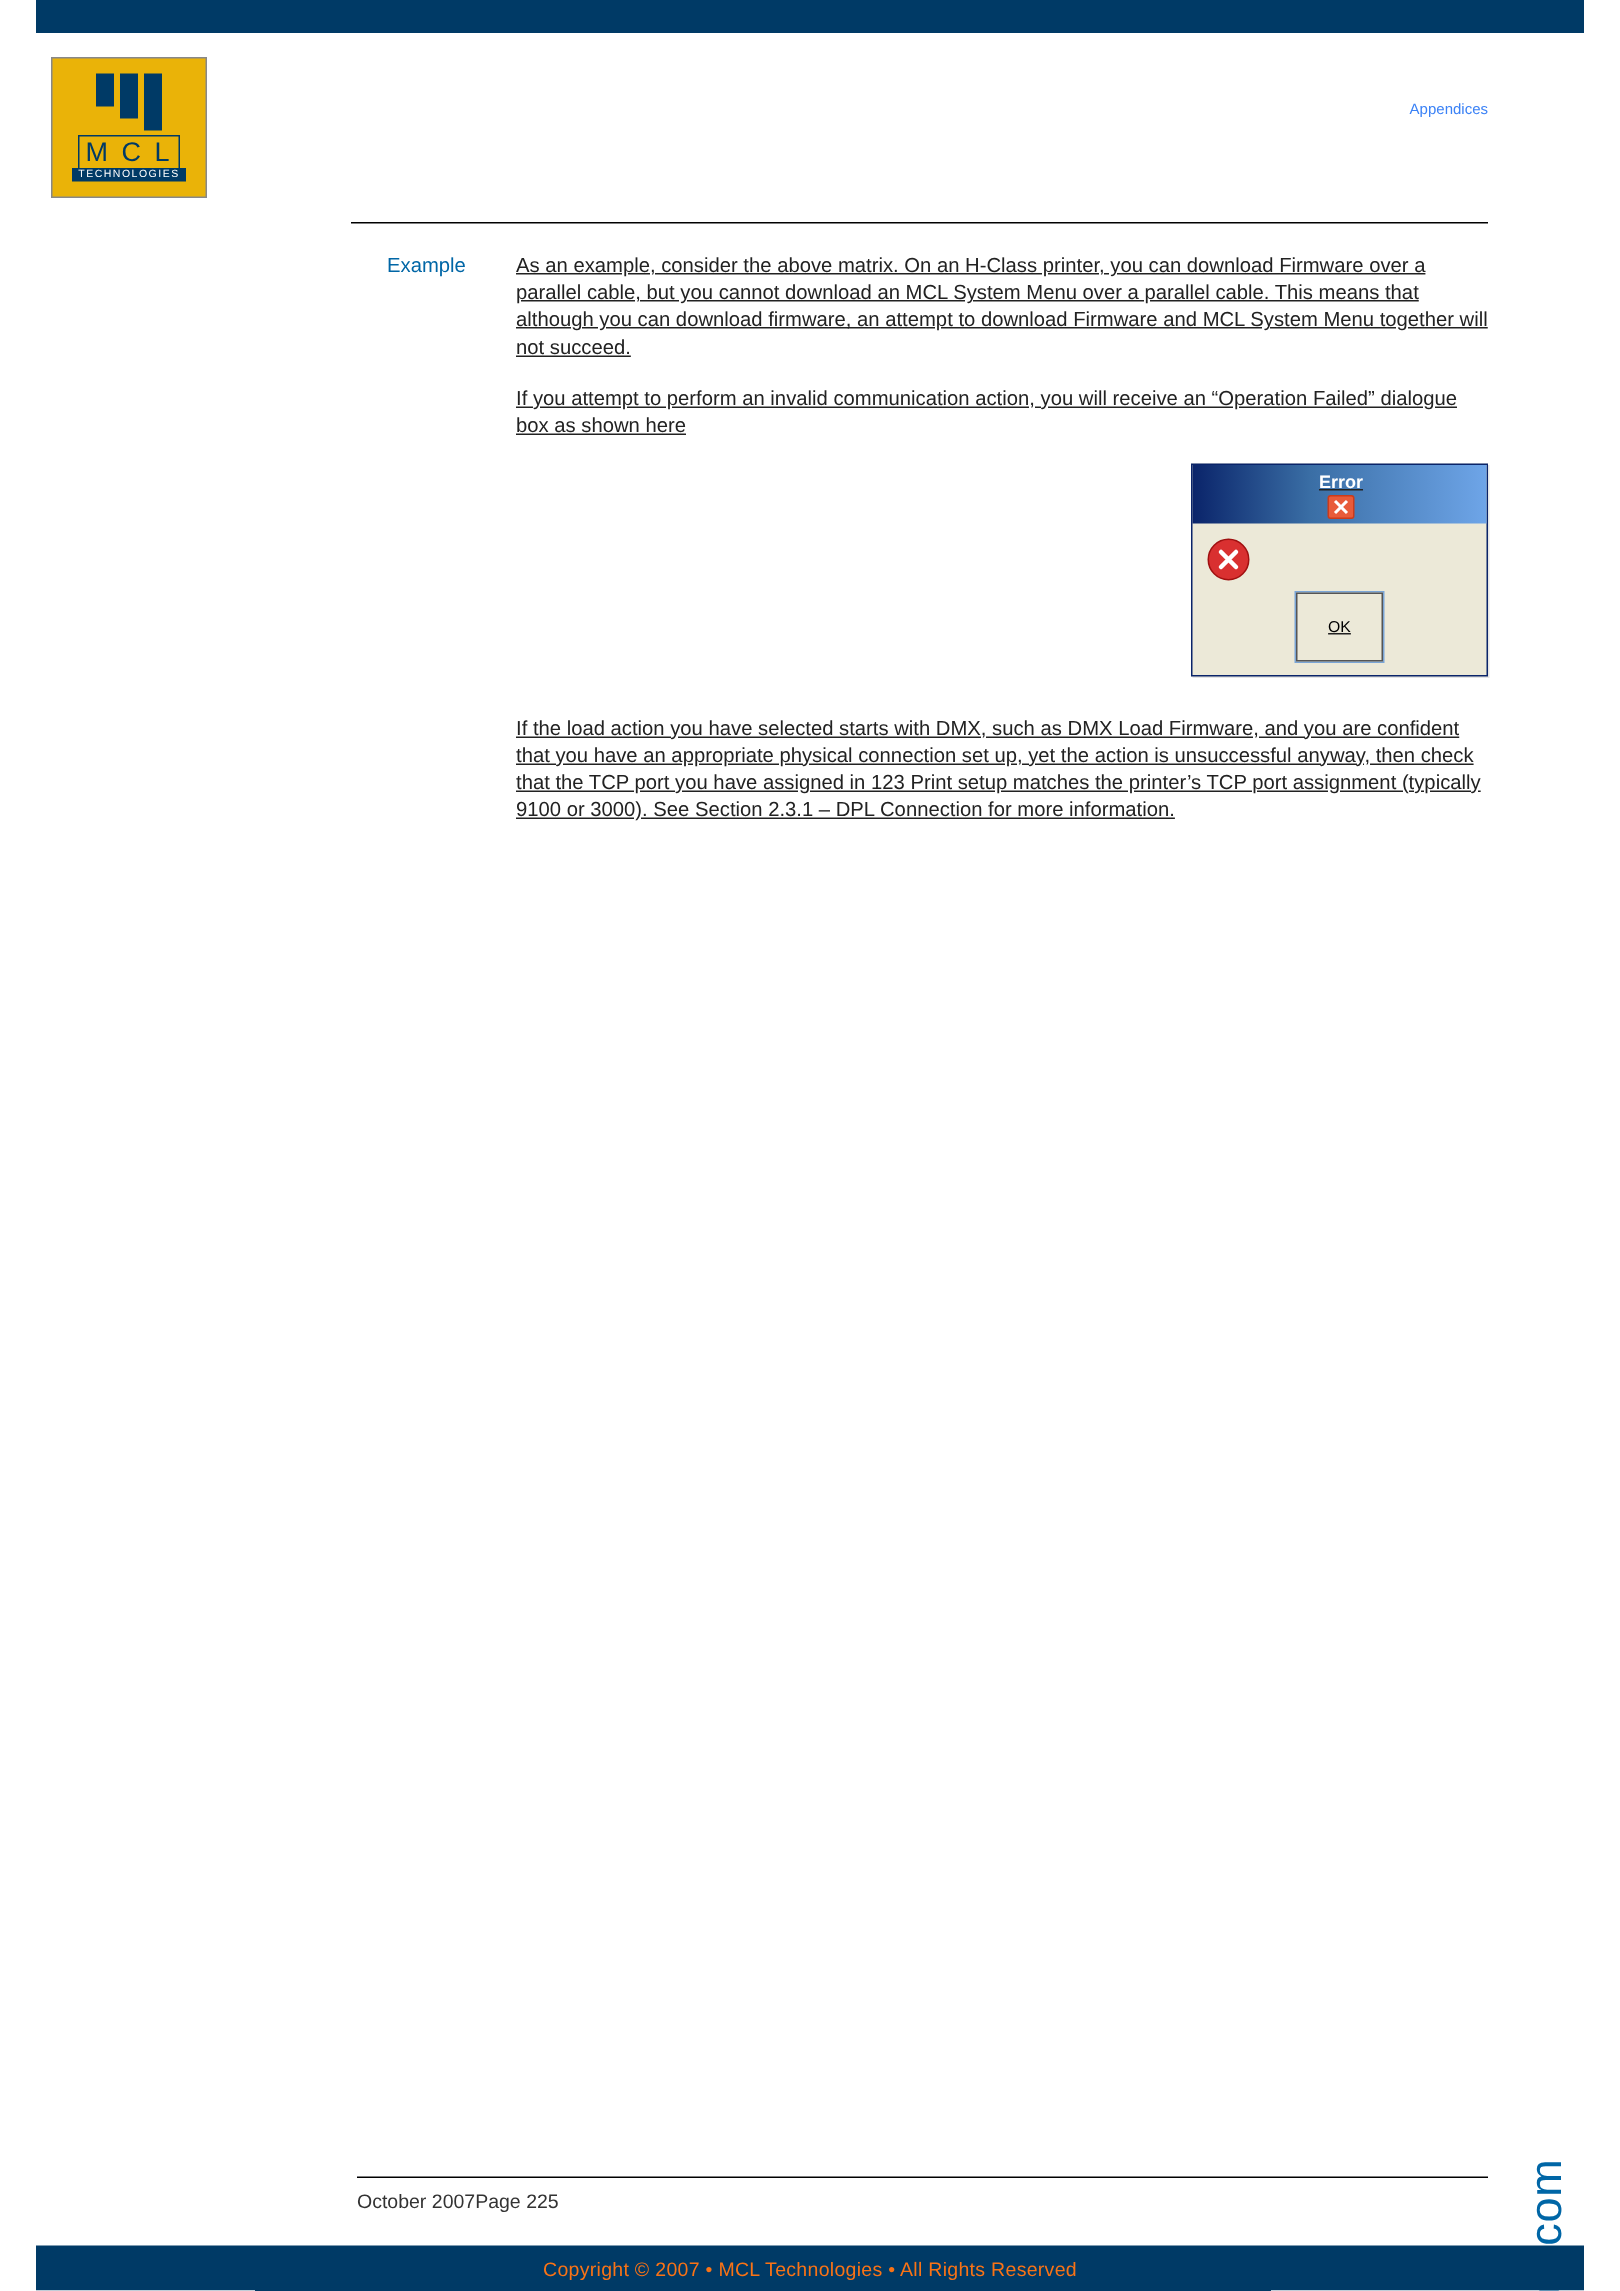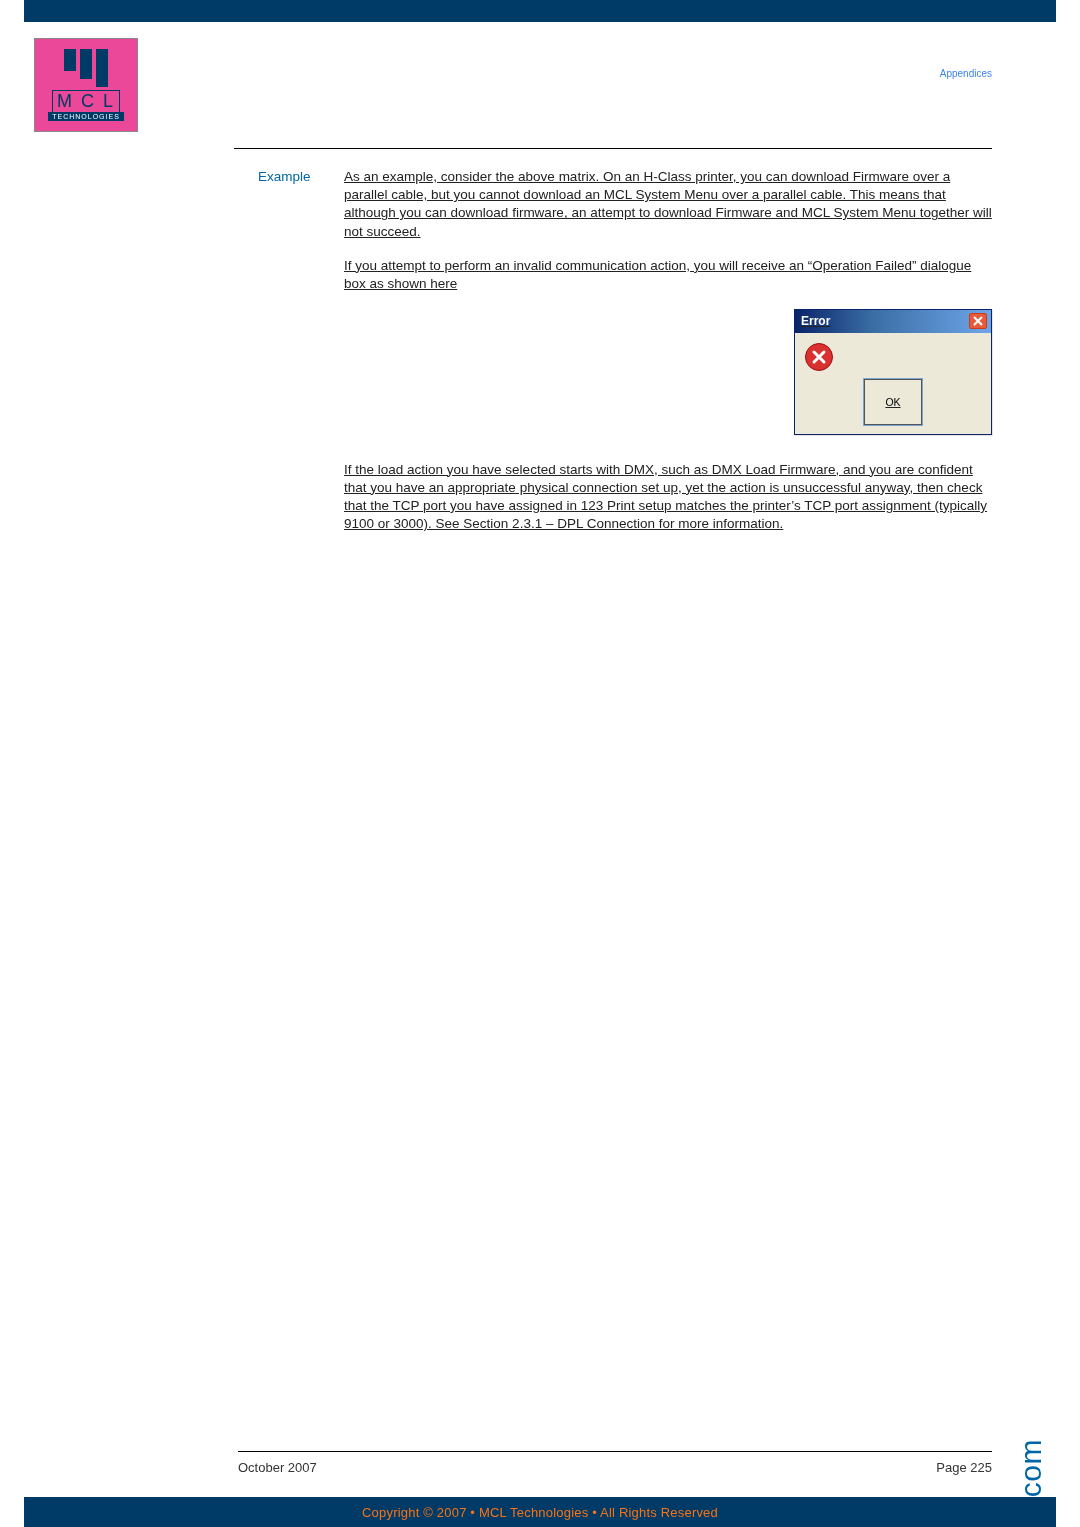--- a/index.html
+++ b/index.html
@@ -35,21 +35,21 @@
     justify-content: center;
     letter-spacing: 0.2px;
   }
   .logo {
     position: absolute;
     top: 38px;
     left: 34px;
     width: 104px;
     height: 94px;
     border: 1px solid #888;
-    background: #ec4899;
+    background: #eab308;
     display: flex;
     flex-direction: column;
     align-items: center;
     justify-content: center;
     padding: 6px;
   }
   .logo-bars {
     display: flex;
     gap: 4px;
     margin-bottom: 3px;
@@ -125,20 +125,21 @@
   }
   .dlg-title {
     background: linear-gradient(to right, #0a246a, #3a6ea5 40%, #6ea5e8);
     color: #fff;
     font-size: 12px;
     font-weight: bold;
     padding: 3px 4px 3px 6px;
     display: flex;
     align-items: center;
     justify-content: space-between;
+    flex-direction: column;
   }
   .dlg-close {
     width: 18px;
     height: 16px;
     background: #e85b3a;
     border: 1px solid #cc3b1a;
     border-radius: 2px;
     display: flex;
     align-items: center;
     justify-content: center;
@@ -195,26 +196,25 @@
     display: flex;
     align-items: center;
     gap: 10px;
   }
   .page-footer {
     position: absolute;
     bottom: 52px;
     left: 238px;
     right: 88px;
     display: flex;
-    justify-content: space-between;
+    justify-content: flex-start;
     font-size: 13px;
     color: #333;
     border-top: 1px solid #000;
     padding-top: 8px;
-    gap: 44px;
   }
 </style>
 </head>
 <body>
 
 <div class="top-bar"></div>
 
 <div class="logo">
   <div class="logo-bars">
     <div class="logo-bar b1"></div>

